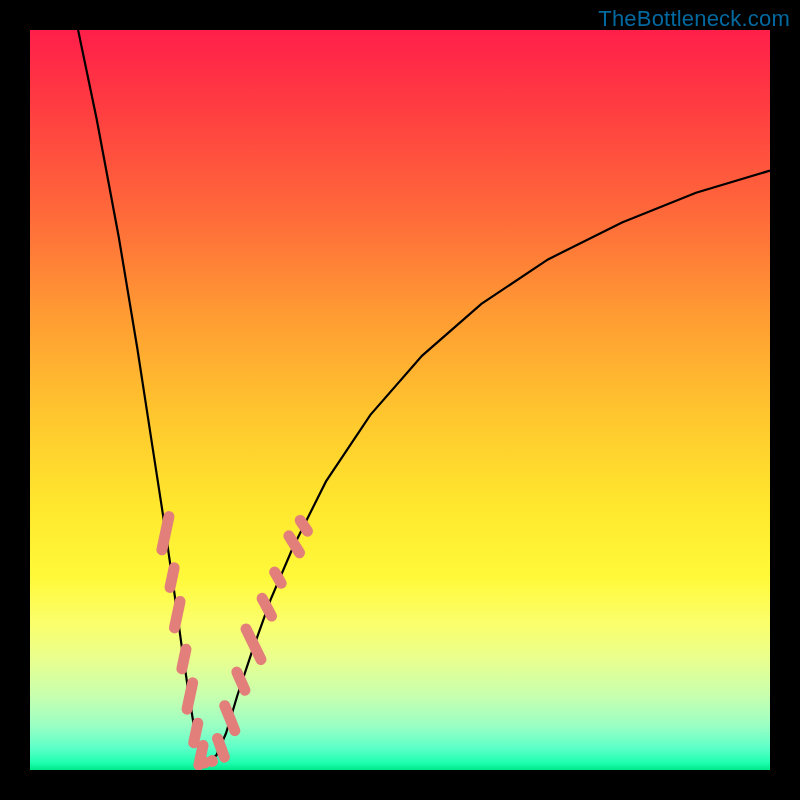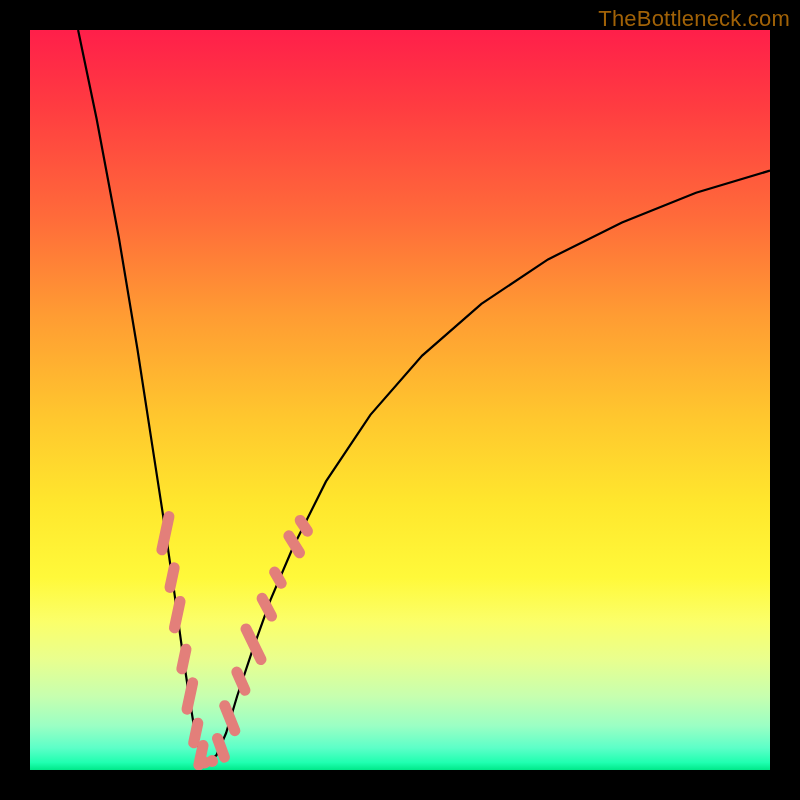--- a/index.html
+++ b/index.html
@@ -41,21 +41,21 @@
       #1fffb0 99%,
       #00e889 100%
     );
   }
   .watermark {
     position: absolute;
     top: 6px;
     right: 10px;
     font-size: 22px;
     font-weight: 500;
-    color: #a16207;
+    color: #0369a1;
     letter-spacing: 0.2px;
     user-select: none;
   }
   svg.curve {
     position: absolute;
     left: 0;
     top: 0;
     width: 740px;
     height: 740px;
   }

